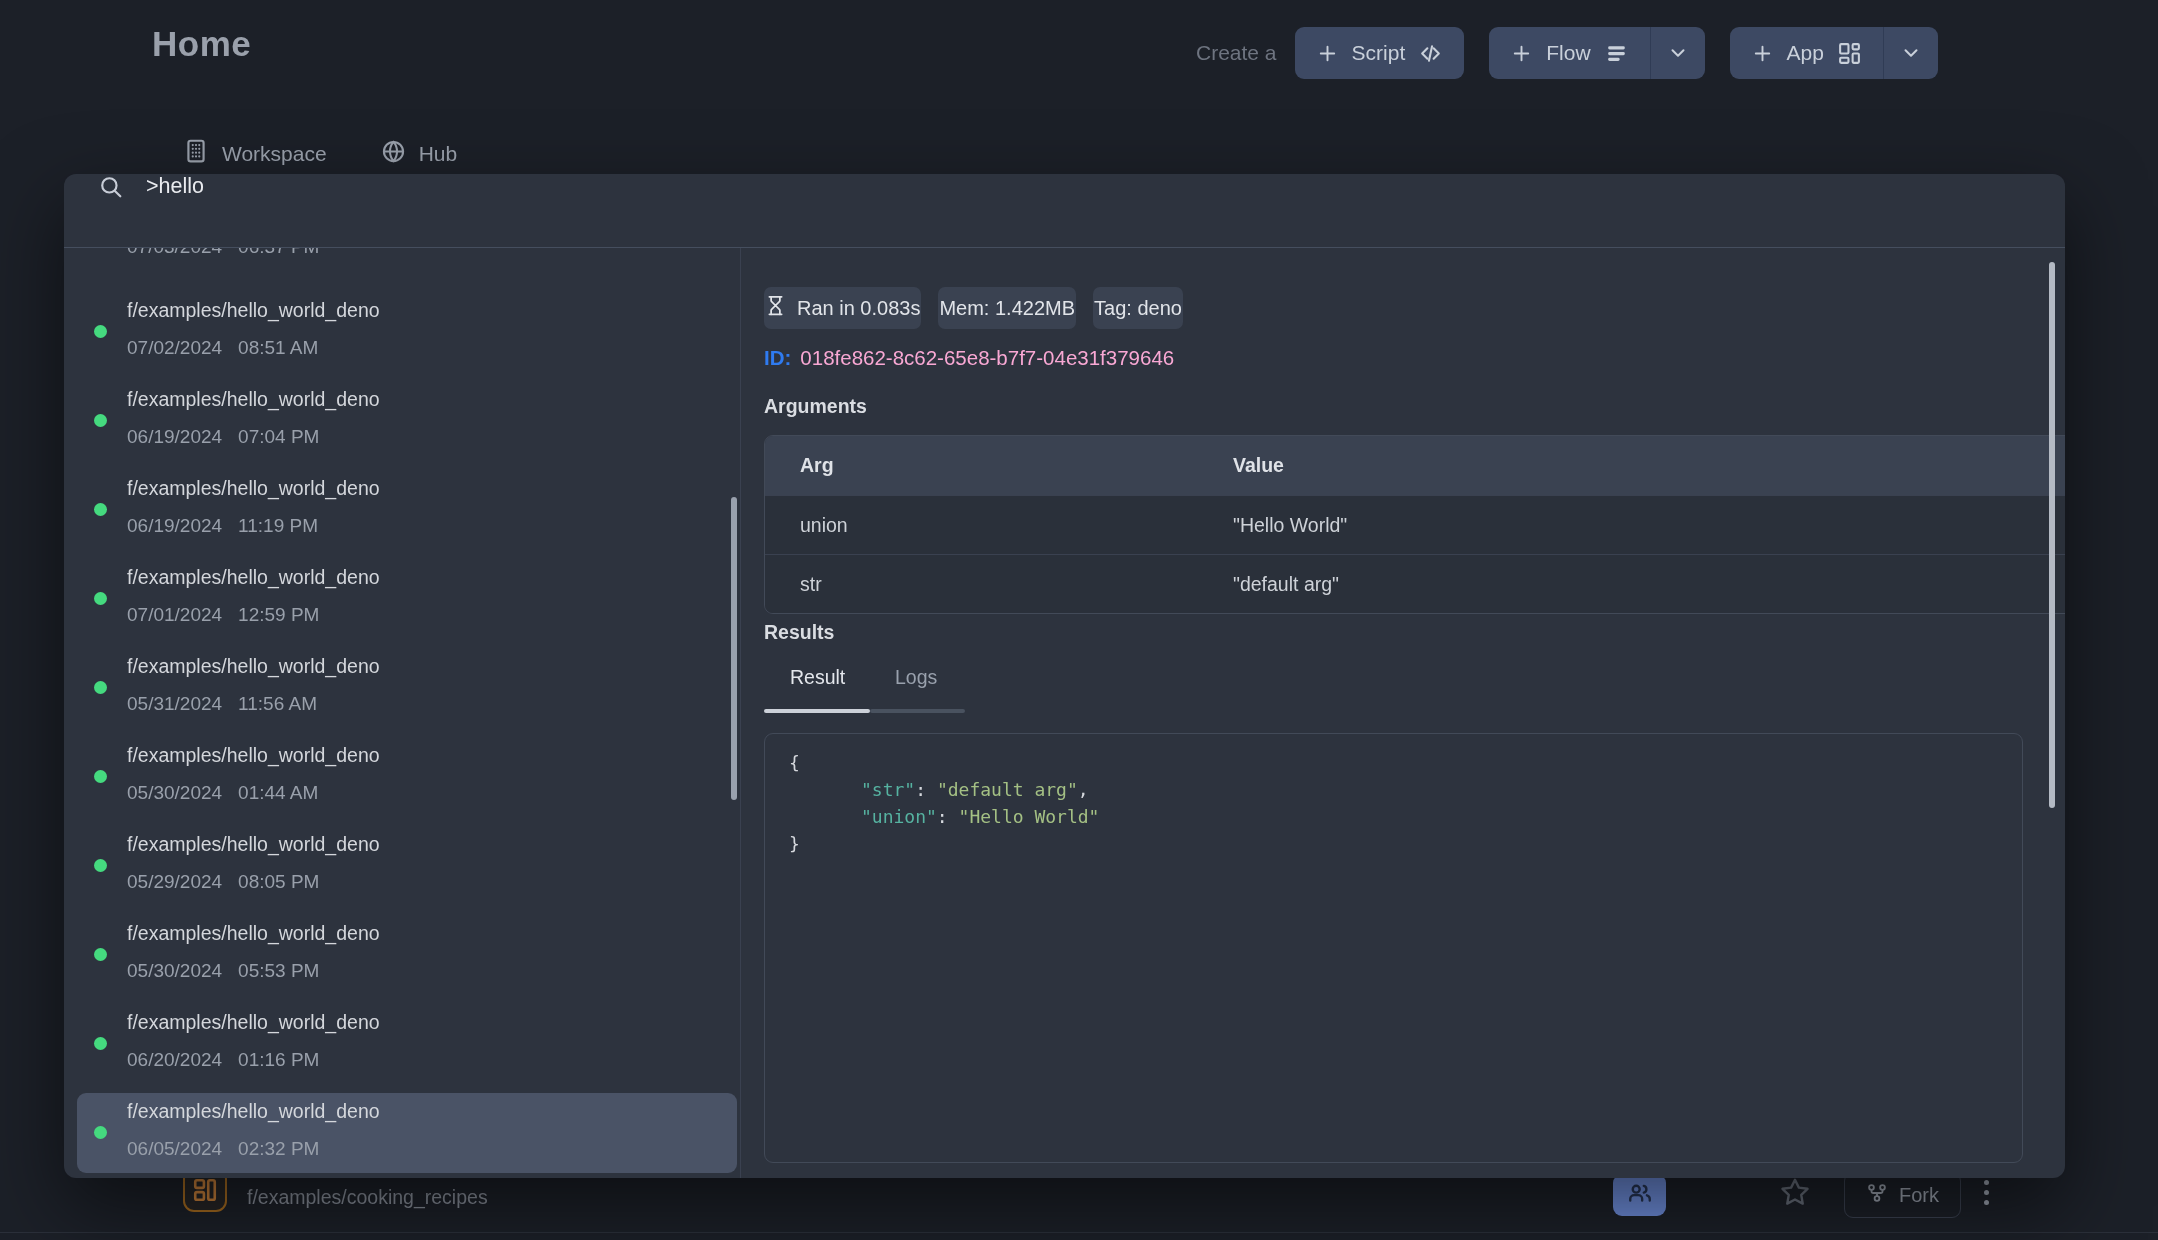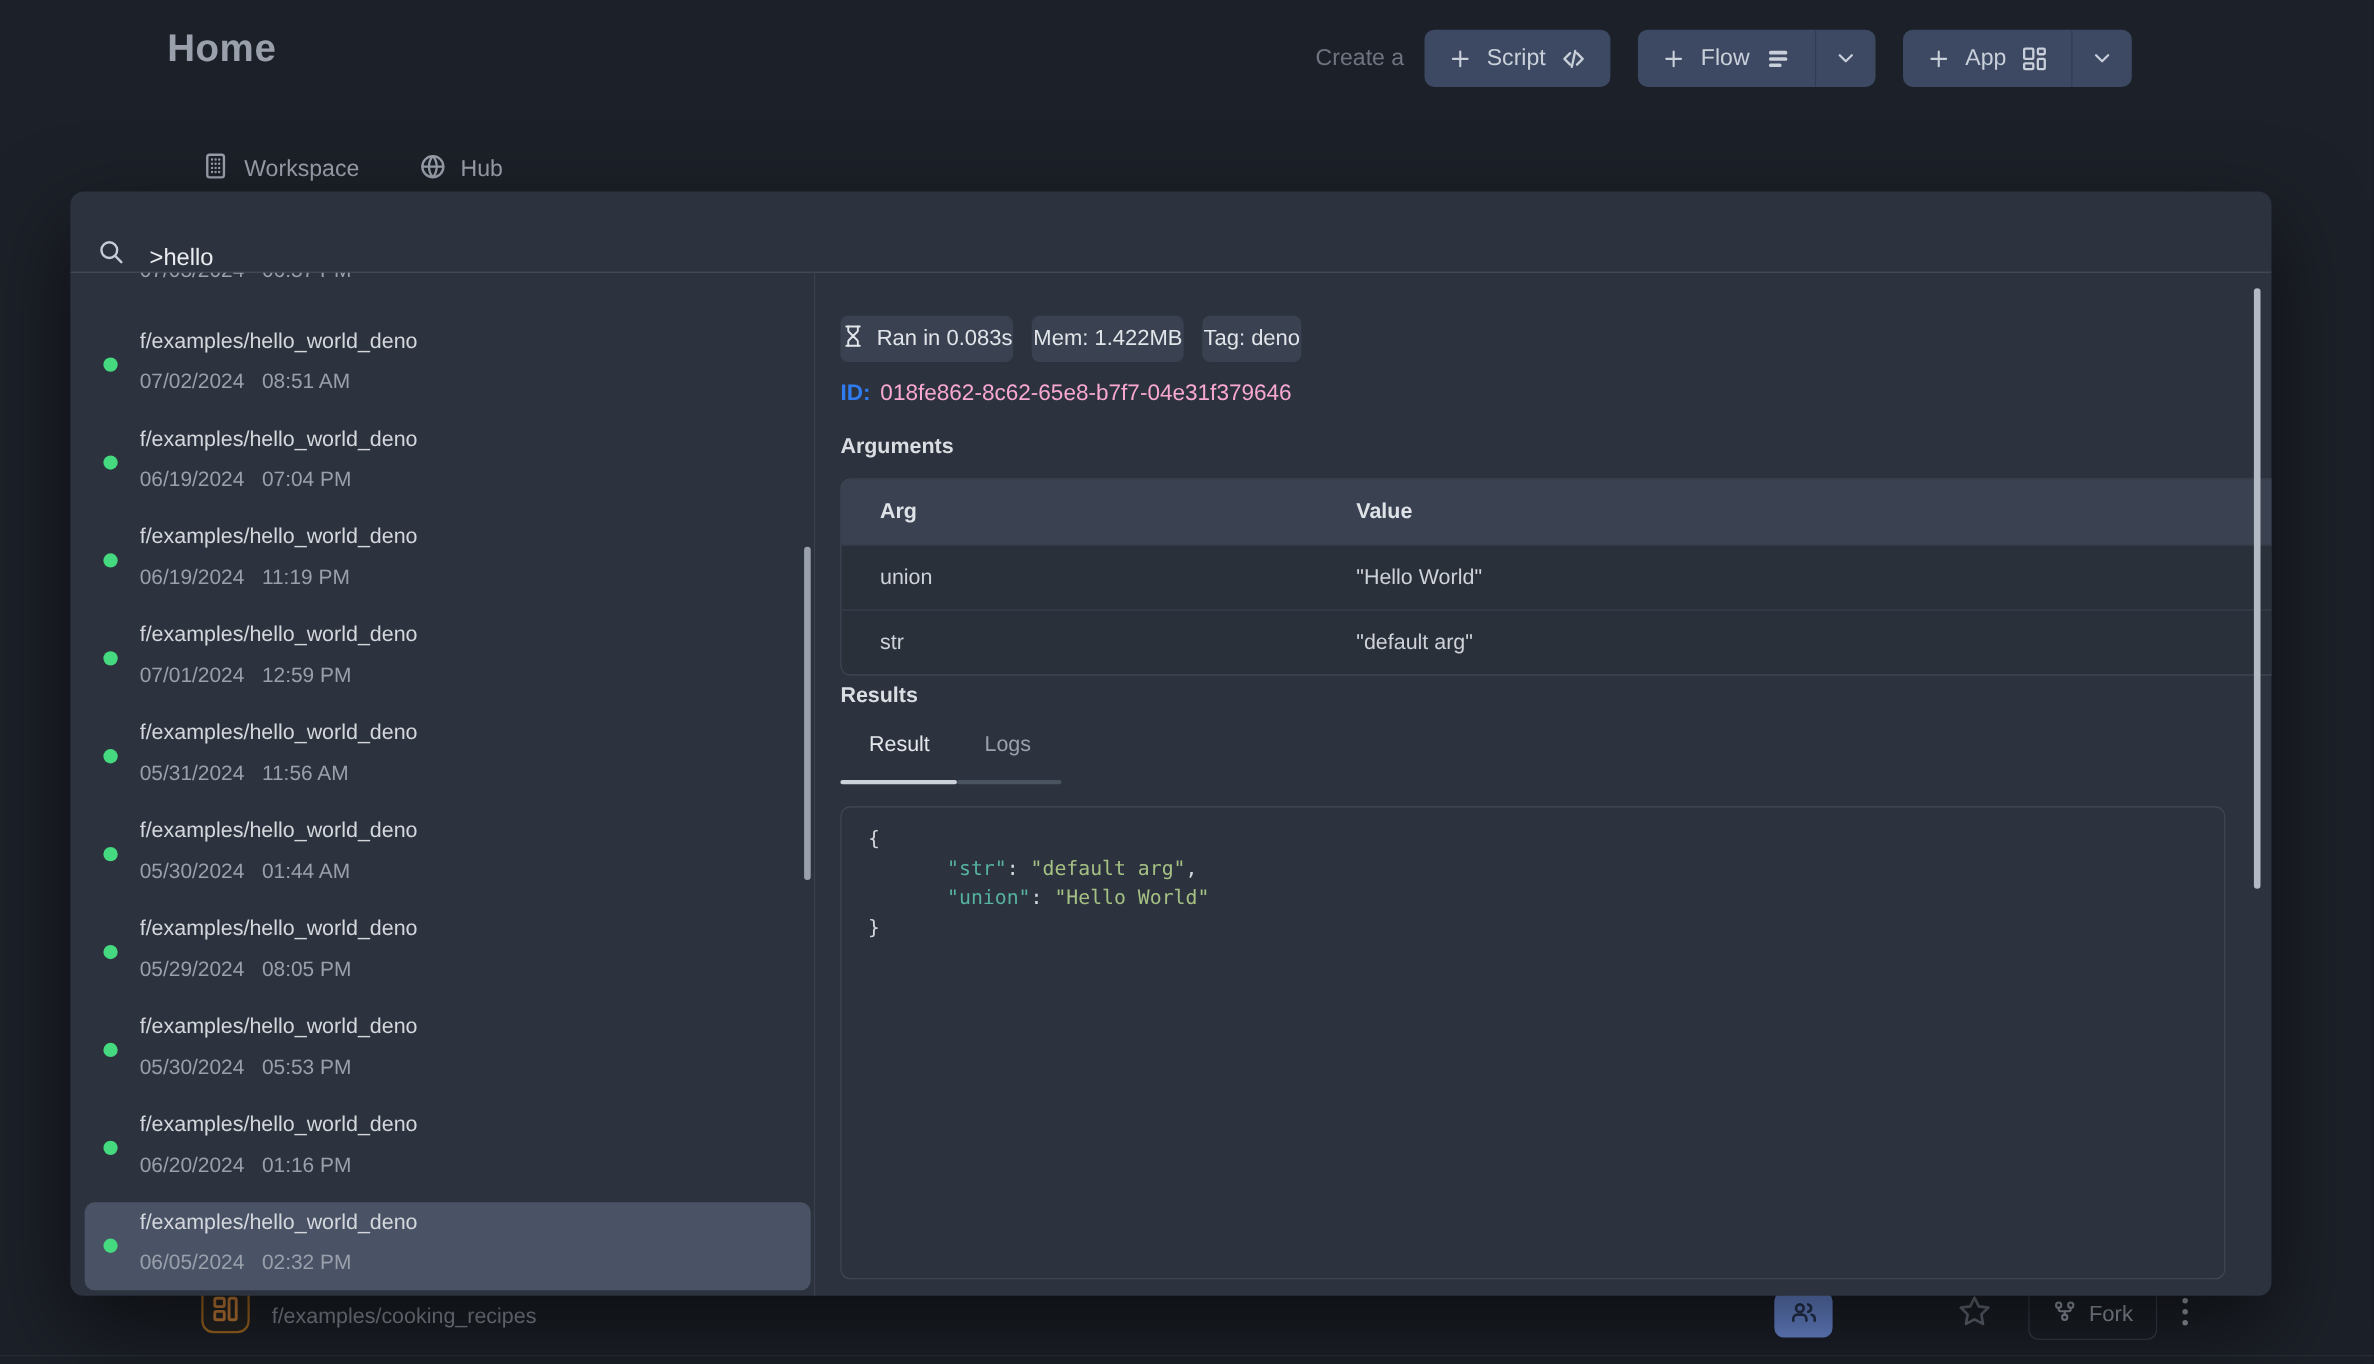--- a/index.html
+++ b/index.html
@@ -16,21 +16,21 @@
   .btn .chev{width:55px;display:flex;align-items:center;justify-content:center;border-left:1px solid #303c55;}
   .btn svg{display:block;}
 
   
   .top-tabs{position:absolute;top:138px;left:183px;display:flex;gap:54px;align-items:center;color:#9aa1ac;font-size:21px;}
   .top-tab{display:flex;align-items:center;gap:13px;cursor:pointer;}
 
   
   .modal{position:absolute;left:64px;top:174px;width:2001px;height:1004px;background:#2d333e;border-radius:12px;
          box-shadow:0 30px 80px rgba(0,0,0,.55);z-index:5;display:flex;flex-direction:column;overflow:hidden;}
-  .search-row{flex:0 0 74px;border-bottom:1px solid #454e5e;display:flex;align-items:flex-end;padding:0 24px;}
+  .search-row{flex:0 0 74px;border-bottom:1px solid #454e5e;display:flex;align-items:flex-start;padding:0 34px;}
   .search-row svg{color:#c7ccd6;flex:0 0 auto;}
   .search-input{margin-left:22px;font-size:21.5px;color:#e9ebef;background:transparent;border:none;outline:none;width:1200px;font-family:"Liberation Sans",sans-serif;}
 
   .modal-body{flex:1;display:flex;min-height:0;position:relative;}
 
   
   .runs-pane{flex:0 0 677px;position:relative;overflow:hidden;border-right:1px solid #3a4150;}
   .run-item{position:absolute;left:13px;width:660px;height:80px;border-radius:9px;cursor:pointer;}
   .run-item.selected{background:#4a5366;}
   .run-dot{position:absolute;left:17px;top:33px;width:13px;height:13px;border-radius:50%;background:#45da7f;}

